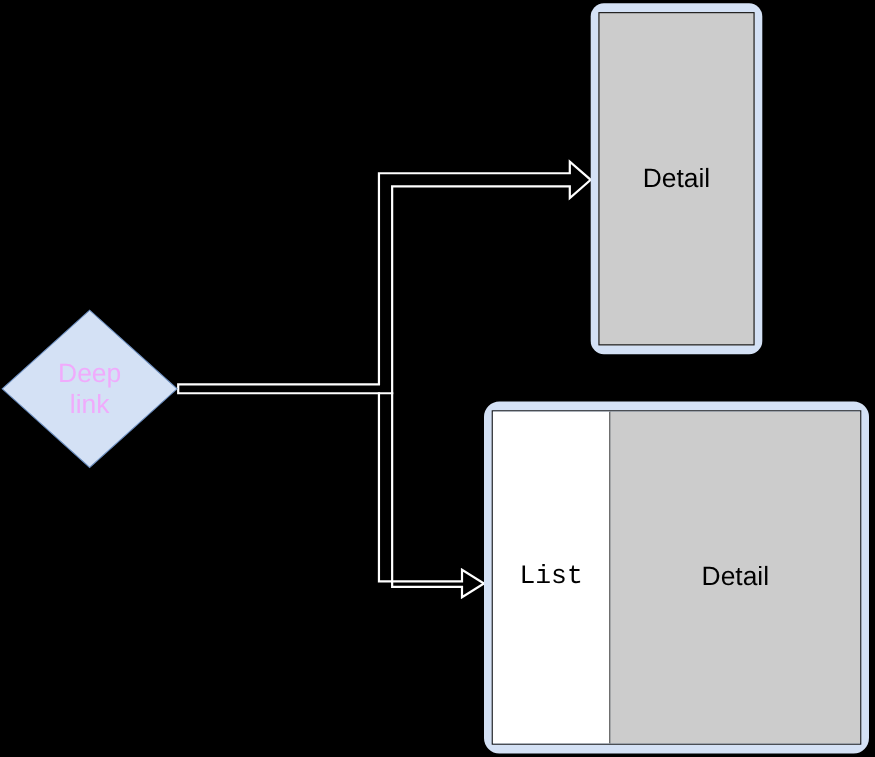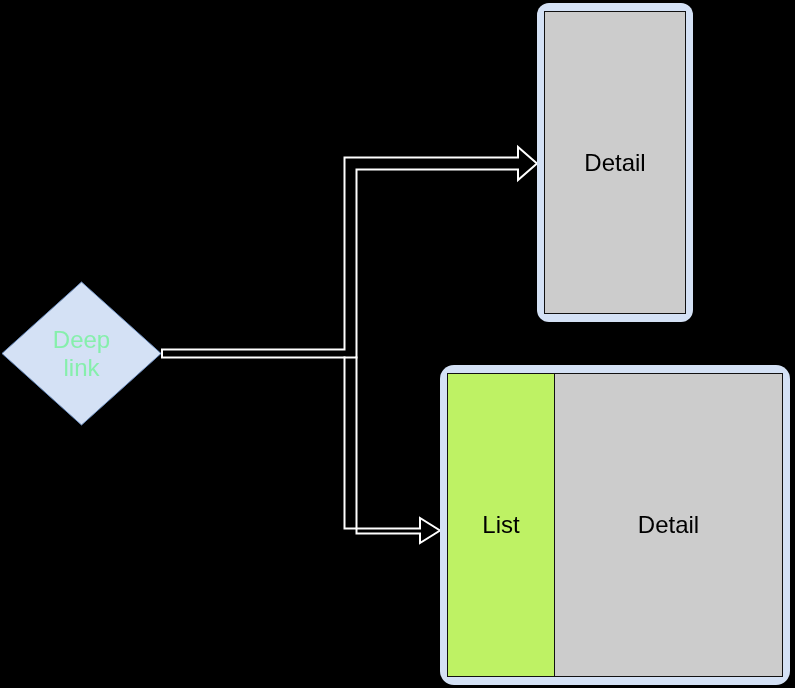--- a/index.html
+++ b/index.html
@@ -47,21 +47,21 @@
   .diamond-label {
     position: absolute;
     left: 0;
     top: 0;
     width: 163px;
     height: 147px;
     display: flex;
     flex-direction: column;
     align-items: center;
     justify-content: center;
-    color: #86efac;
+    color: #f0abfc;
     font-size: 24px;
     line-height: 28px;
     text-align: center;
     white-space: nowrap;
   }
 
   
   .phone {
     position: absolute;
     left: 537px;
@@ -120,22 +120,23 @@
     justify-content: center;
     box-sizing: border-box;
     height: 100%;
     color: #000000;
     font-size: 24px;
     line-height: 28px;
     white-space: nowrap;
   }
   .pane-list {
     width: 107px;
-    background: #bef264;
+    background: #ffffff;
     border-right: 1px solid #111111;
+    font-family: Liberation Mono, monospace;
   }
   .pane-detail {
     flex: 1 1 auto;
     background: #cccccc;
   }
 </style>
 </head>
 <body>
 
 <div id="canvas">

